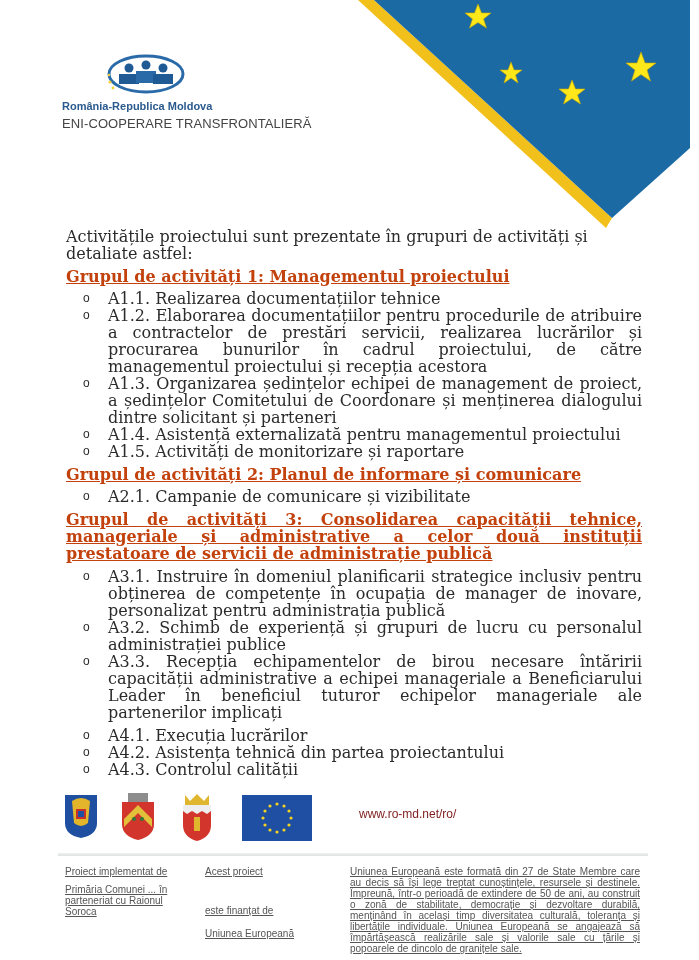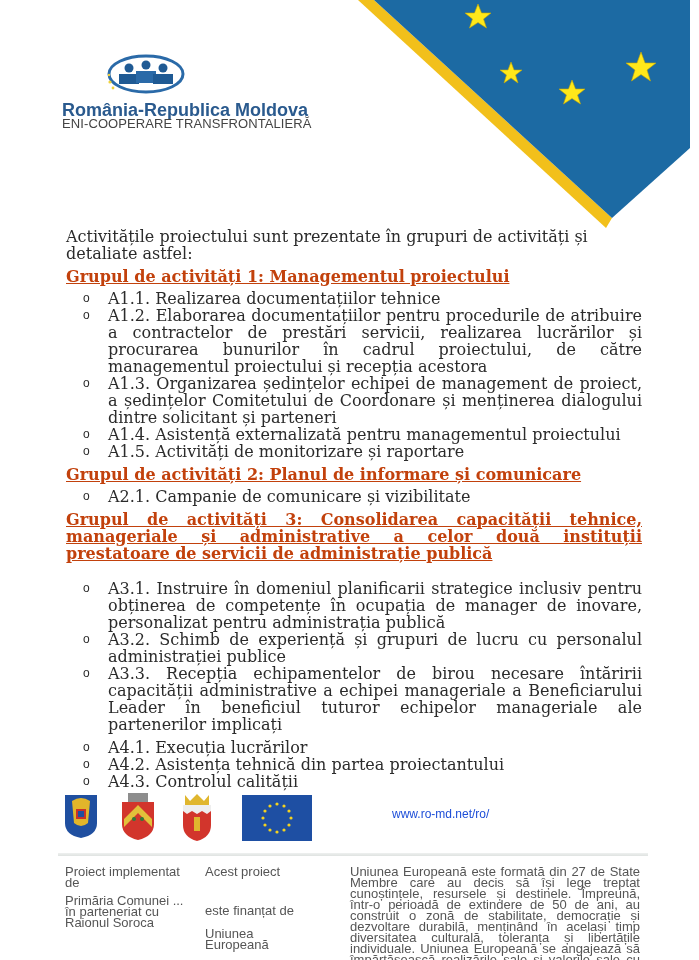--- a/index.html
+++ b/index.html
@@ -1,42 +1,42 @@
 <!DOCTYPE html>
 <html><head>
   <meta charset="utf-8">
   <style>
     html, body { margin: 0; padding: 0; background: #ffffff; }
     body { width: 699px; height: 960px; position: relative; overflow: hidden; font-family: "DejaVu Serif", serif; color: #2b2b2b; }
 
     
     .logo-block { position: absolute; left: 62px; top: 48px; width: 190px; }
     .logo-graphic { position: absolute; left: 44px; top: 4px; width: 80px; height: 44px; }
-    .logo-title { position: absolute; left: 0; top: 52px; font-family: "Liberation Sans", sans-serif; font-weight: bold; font-size: 18px; color: #2a5a8e; white-space: nowrap; }
+    .logo-title { position: absolute; left: 0; top: 52px; font-family: "Liberation Sans", sans-serif; font-weight: bold; font-size: 11px; color: #2a5a8e; white-space: nowrap; }
     .logo-subtitle { position: absolute; left: 0; top: 68px; font-family: "Liberation Sans", sans-serif; font-size: 13px; color: #444; white-space: nowrap; letter-spacing: 0.1px; }
 
     .flag-corner { position: absolute; left: 350px; top: 0; width: 349px; height: 230px; }
 
     
     .content { position: absolute; left: 66px; top: 228px; width: 576px; font-size: 16px; line-height: 17px; }
     .intro { margin: 0 0 6px 0; }
     .group-title { font-weight: bold; text-decoration: underline; margin: 0 0 5px 0; text-align: justify; color: #c2410c; }
     .group-title.multi { text-align: justify; text-align-last: left; }
     ul.acts { list-style: none; margin: 0 0 6px 0; padding: 0 0 0 42px; }
     ul.acts li { position: relative; text-align: justify; margin: 0; }
     ul.acts li::before { content: "o"; position: absolute; left: -25px; top: 0; font-family: "Liberation Sans", sans-serif; font-size: 12px; }
 
     
     .footer-logos { position: absolute; left: 60px; top: 793px; width: 600px; height: 50px; }
     .coa { position: absolute; top: 0; }
     .eu-flag { position: absolute; left: 182px; top: 2px; width: 70px; height: 46px; background: #1e4fa3; }
-    .url { position: absolute; left: 299px; top: 14px; font-family: "Liberation Sans", sans-serif; font-size: 12px; color: #1d4ed8; margin-left: 33px; }
+    .url { position: absolute; left: 299px; top: 14px; font-family: "Liberation Sans", sans-serif; font-size: 12px; color: #7f1d1d; }
     .footer-rule { position: absolute; left: 58px; top: 853px; width: 590px; height: 3px; background: linear-gradient(#eef0ef, #dfe3e1); }
 
-    .foot-col { position: absolute; font-family: "Liberation Sans", sans-serif; font-size: 13px; color: #555; line-height: 11px; }
+    .foot-col { position: absolute; font-family: "Liberation Sans", sans-serif; font-size: 10px; color: #555; line-height: 11px; text-decoration: underline; }
     .foot-col p { margin: 0; }
     .col1 { left: 65px; top: 866px; width: 125px; }
     .col2 { left: 205px; top: 866px; width: 110px; }
     .col3 { left: 350px; top: 866px; width: 290px; text-align: justify; }
   </style>
 </head>
 <body>
 
 <div class="logo-block">
   <svg class="logo-graphic" viewBox="0 0 80 44">
@@ -82,21 +82,21 @@
 
   <div>
     <p class="group-title">Grupul de activități 2: Planul de informare și comunicare</p>
     <ul class="acts">
       <li>A2.1. Campanie de comunicare și vizibilitate</li>
     </ul>
   </div>
 
   <div>
     <p class="group-title multi">Grupul de activități 3: Consolidarea capacității tehnice, manageriale și administrative a celor două instituții prestatoare de servicii de administrație publică</p>
-    <ul class="acts" style="margin-top:18px;">
+    <ul class="acts" style="margin-top:6px;">
       <li>A3.1. Instruire în domeniul planificarii strategice inclusiv pentru obținerea de competențe în ocupația de manager de inovare, personalizat pentru administrația publică</li>
       <li>A3.2. Schimb de experiență și grupuri de lucru cu personalul administrației publice</li>
       <li>A3.3. Recepția echipamentelor de birou necesare întăririi capacității administrative a echipei manageriale a Beneficiarului Leader în beneficiul tuturor echipelor manageriale ale partenerilor implicați</li>
     </ul>
   </div>
 
   <div>
     <ul class="acts">
       <li>A4.1. Execuția lucrărilor</li>
       <li>A4.2. Asistența tehnică din partea proiectantului</li>

